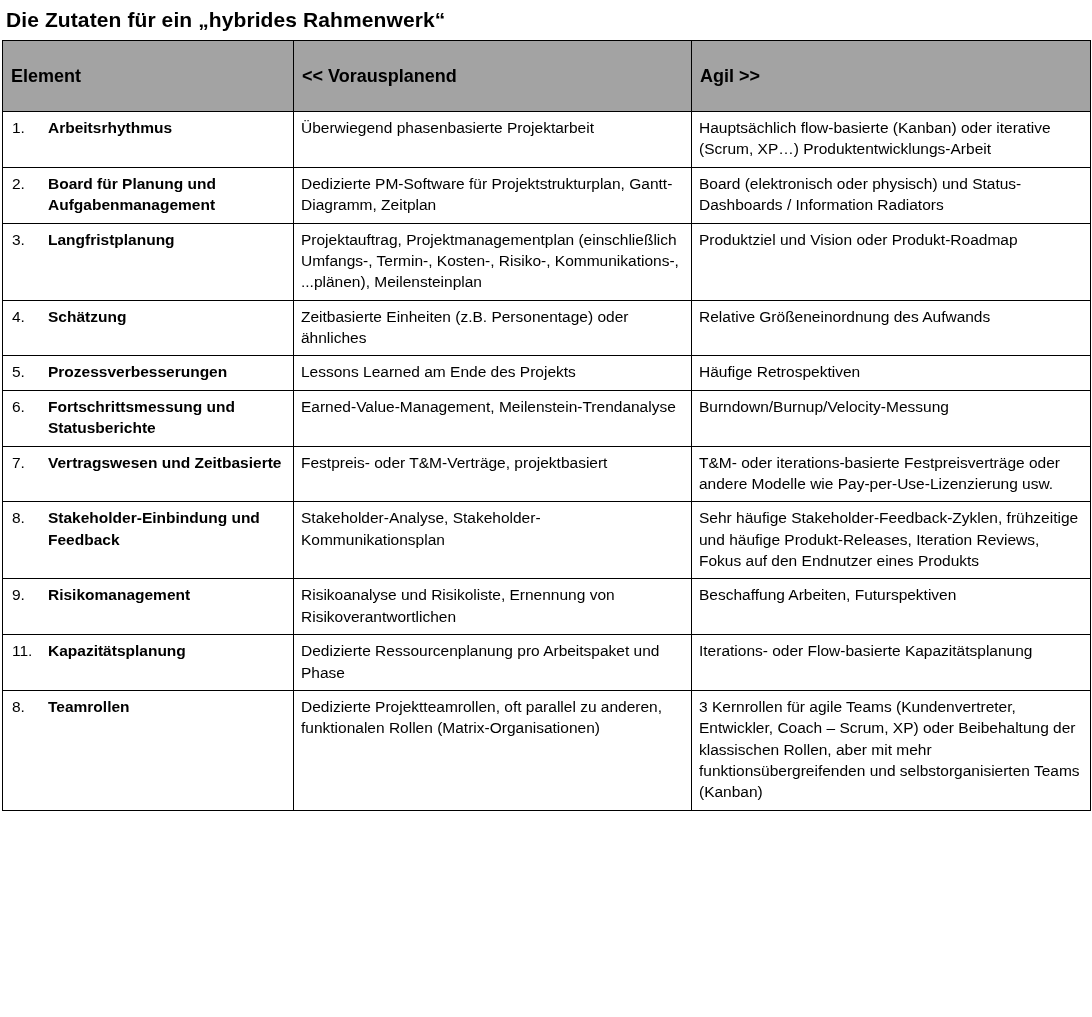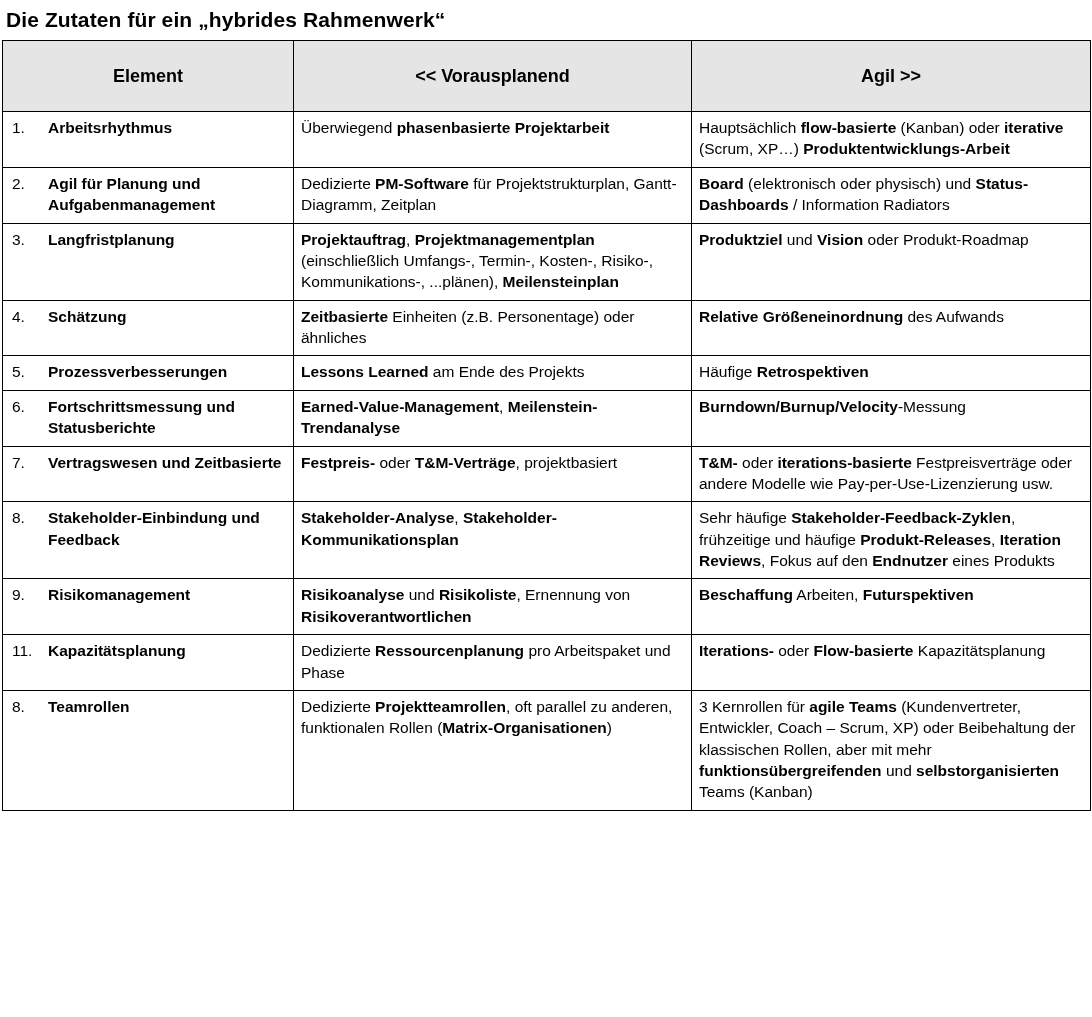--- a/index.html
+++ b/index.html
@@ -36,22 +36,22 @@
 
   table.ingredients th,
   table.ingredients td {
     border: 1px solid #000000;
     vertical-align: top;
     padding: 5px 7px 7px 7px;
     font-size: 15.5px;
     line-height: 1.38;
   }
   table.ingredients thead th {
-    background: #e5e5e5;
-    text-align: center;
+    background: #a3a3a3;
+    text-align: left;
     font-size: 18px;
     font-weight: bold;
     height: 58px;
     vertical-align: middle;
     padding: 6px 8px;
     margin-top: 17px;
   }
   
   td.element {
     padding-left: 6px;
@@ -70,21 +70,21 @@
   }
   td.element .name {
     flex: 1 1 auto;
     padding-left: 4px;
     font-weight: bold;
   }
   td.col-plan, td.col-agile {
     padding-left: 9px;
     padding-right: 10px;
   }
-  b { font-weight: bold; text-align: right; }
+  b { font-weight: normal; text-align: right; }
   
 </style>
 </head>
 <body>
 
 <div class="page">
 
   <div class="doc-title">Die Zutaten für ein „hybrides Rahmenwerk“</div>
 
   <table class="ingredients">
@@ -108,21 +108,21 @@
               <span class="name">Arbeitsrhythmus</span>
             </div>
           </td>
           <td class="col-plan">Überwiegend <b>phasenbasierte Projektarbeit</b></td>
           <td class="col-agile">Hauptsächlich <b>flow-basierte</b> (Kanban) oder <b>iterative</b> (Scrum, XP…) <b>Produktentwicklungs-Arbeit</b></td>
         </tr>
         <tr>
           <td class="element">
             <div class="row-wrap">
               <span class="num">2.</span>
-              <span class="name">Agil für Planung und Aufgabenmanagement</span>
+              <span class="name">Board für Planung und Aufgabenmanagement</span>
             </div>
           </td>
           <td class="col-plan">Dedizierte <b>PM-Software</b> für Projektstrukturplan, Gantt-Diagramm, Zeitplan</td>
           <td class="col-agile"><b>Board</b> (elektronisch oder physisch) und <b>Status-Dashboards</b> / Information Radiators</td>
         </tr>
         <tr>
           <td class="element">
             <div class="row-wrap">
               <span class="num">3.</span>
               <span class="name">Langfristplanung</span>

